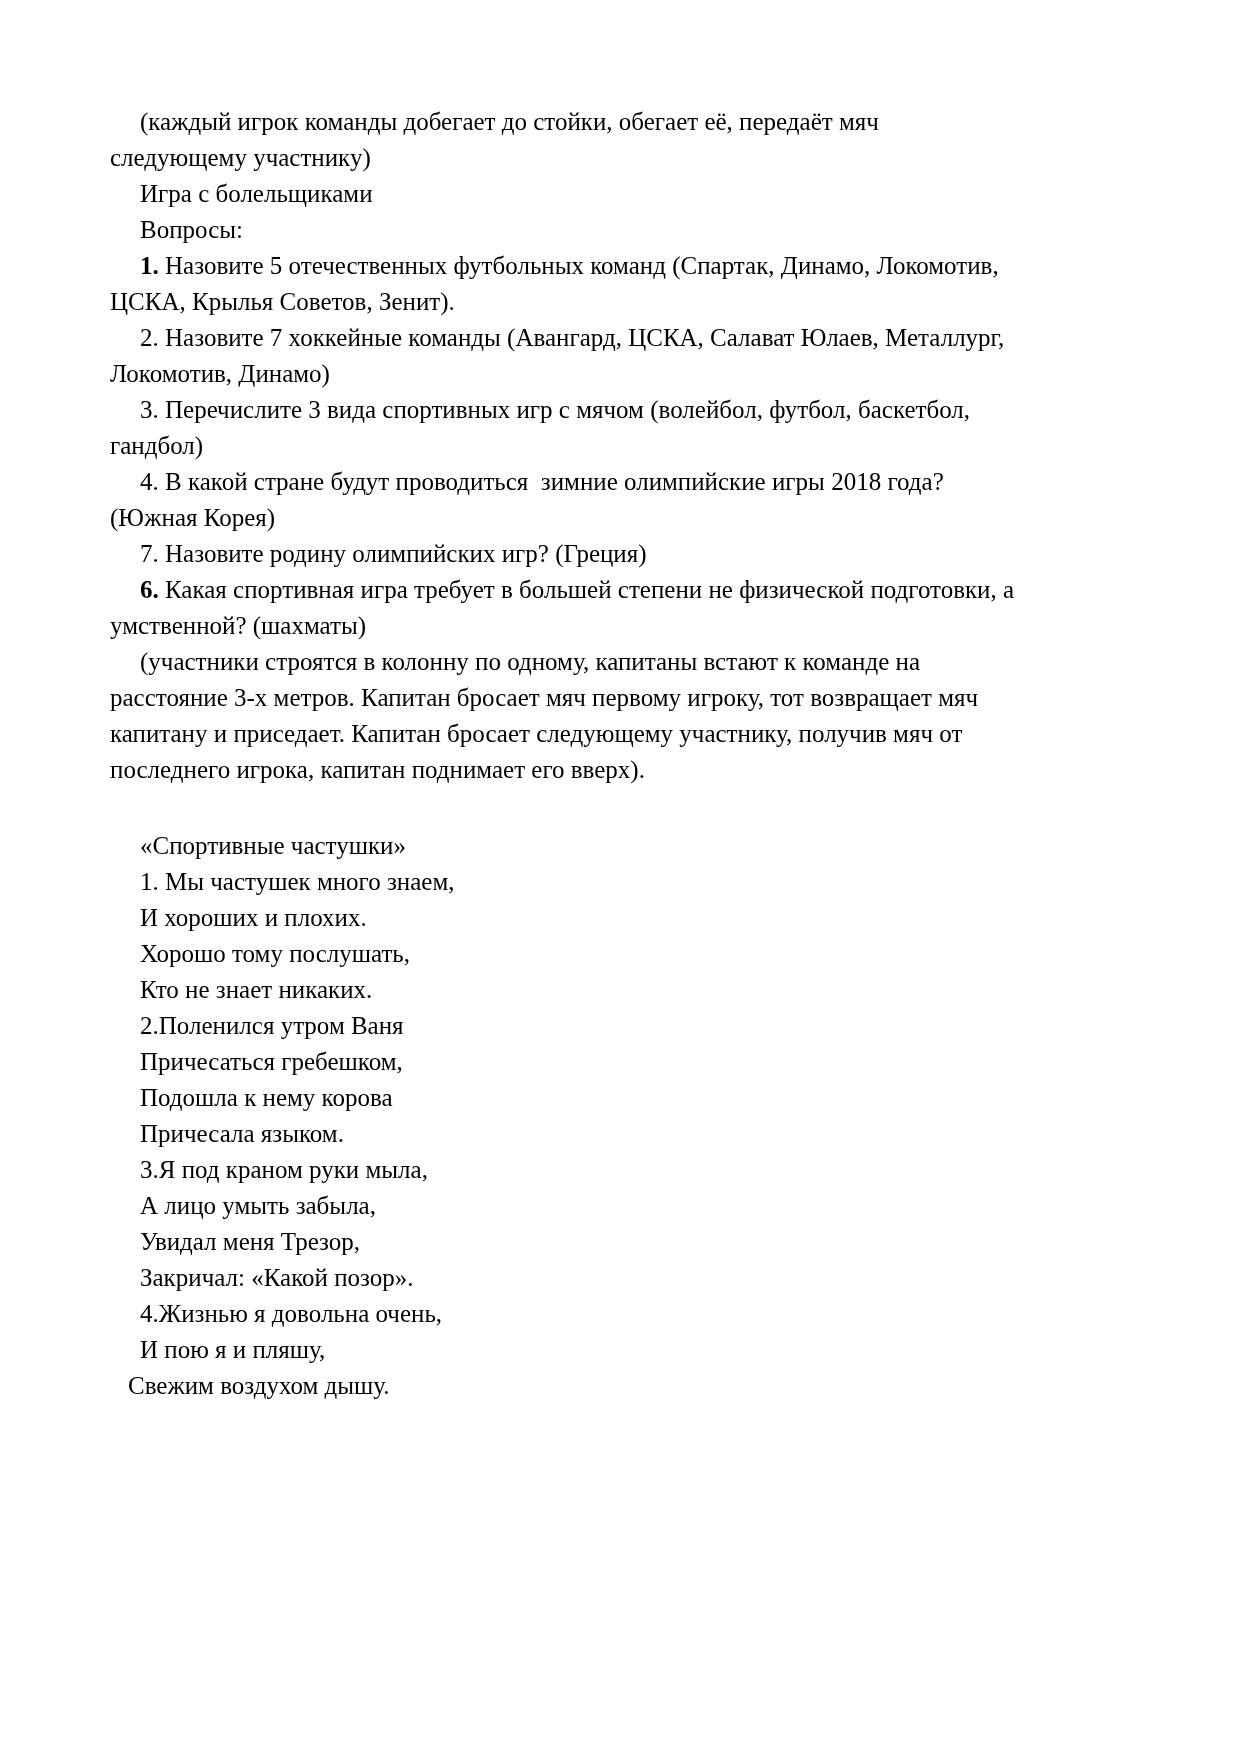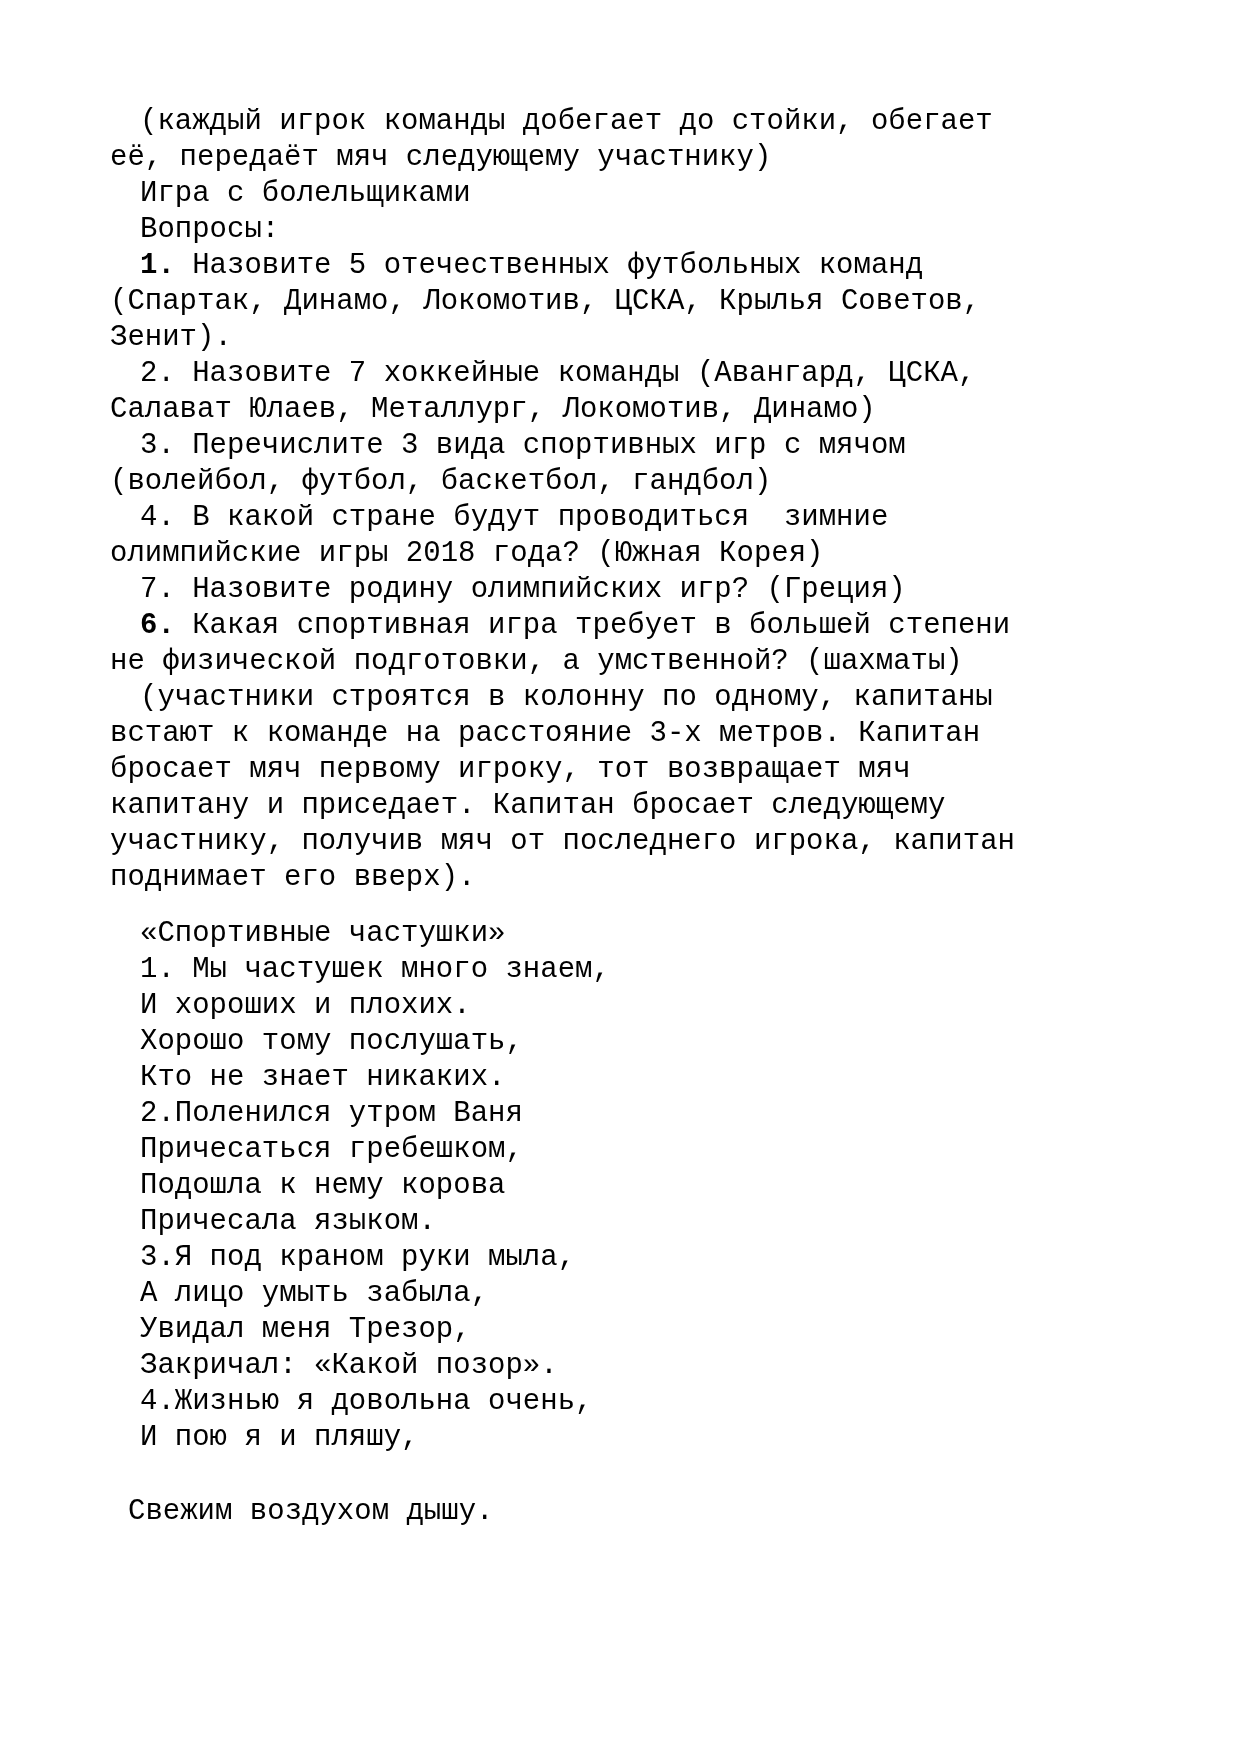--- a/index.html
+++ b/index.html
@@ -8,38 +8,37 @@
     padding: 0;
     background: #ffffff;
   }
   .page {
     box-sizing: border-box;
     width: 1240px;
     min-height: 1754px;
     background: #ffffff;
     padding: 104px 0 60px 110px;
     color: #000000;
-    font-family: Liberation Mono, monospace;
-    font-size: 29px;
+    font-family: Liberation Serif, serif;
+    font-size: 25px;
     line-height: 36px;
   }
   .content {
     width: 905px;
   }
   .content p {
     margin: 0;
     text-indent: 30px;
     white-space: pre-wrap;
   }
   .content p.gap-top {
-    margin-top: 20px;
+    margin-top: 40px;
   }
   .content p.indent-sm {
     text-indent: 18px;
-    margin-top: 38px;
   }
   .bold {
     font-weight: bold;
   }
 </style>
 </head>
 <body>
 
 <div class="page">
   <div class="content">

